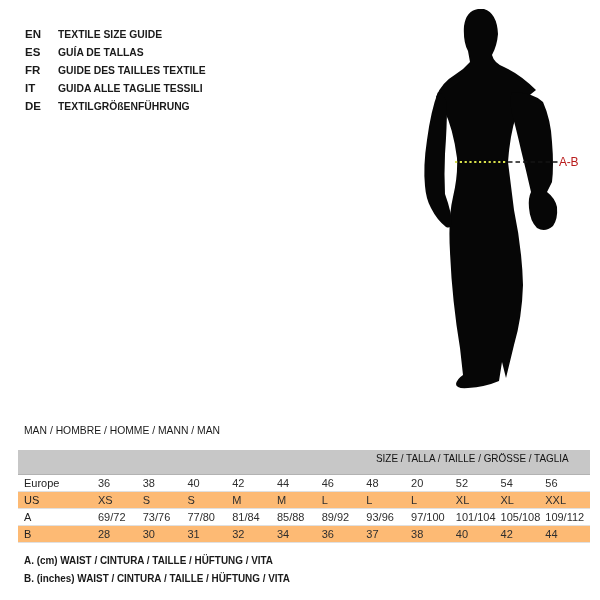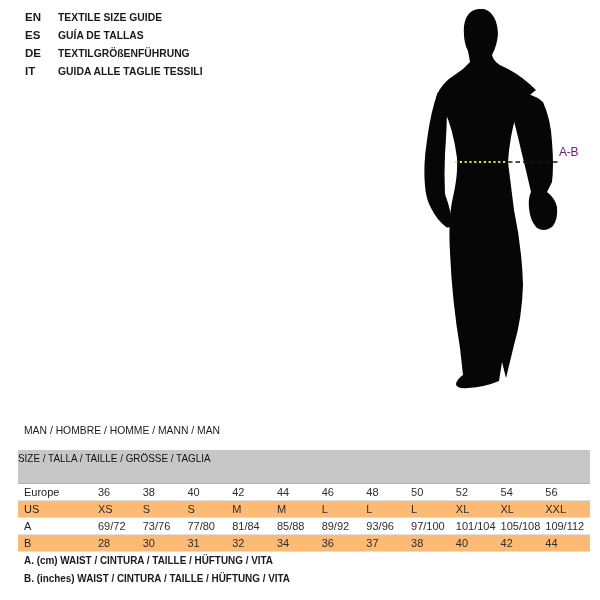--- a/index.html
+++ b/index.html
@@ -1,36 +1,36 @@
 <!DOCTYPE html>
 <html><head>
 <meta charset="utf-8">
 <style>
   html,body{margin:0;padding:0;background:#fff;}
   .page{position:relative;width:600px;height:600px;background:#ffffff;overflow:hidden;
         font-family:"Liberation Sans",sans-serif;color:#1a1a1a;}
 
   
-  .lang-block{position:absolute;left:25px;top:8px;}
+  .lang-block{position:absolute;left:25px;top:25px;}
   .lang-row{display:flex;line-height:18px;font-size:11.5px;font-weight:bold;white-space:nowrap;}
   .lang-code{width:33px;flex:0 0 33px;}
   .cond{display:inline-block;transform:scaleX(0.9);transform-origin:0 50%;white-space:nowrap;}
 
   .category{position:absolute;left:24px;top:105px;font-size:13px;font-weight:bold;line-height:18px;white-space:nowrap;}
 
   
   .figure{position:absolute;left:400px;top:0;width:200px;height:400px;}
-  .ab-label{position:absolute;left:559px;top:145px;font-size:12px;color:#701a75;letter-spacing:-0.2px;}
+  .ab-label{position:absolute;left:559px;top:155px;font-size:12px;color:#b91c1c;letter-spacing:-0.2px;}
 
   .man-label{position:absolute;left:24px;top:424px;font-size:11.5px;font-weight:normal;white-space:nowrap;}
 
   
   .size-table{position:absolute;left:18px;top:450px;width:572px;font-size:11px;color:#2e2e2e;}
-  .thead{background:#c7c7c7;height:34px;line-height:17px;color:#111;
-         border-bottom:1px solid #b2b2b2;box-sizing:border-box;white-space:nowrap;}
+  .thead{background:#c7c7c7;height:25px;line-height:17px;padding-left:6px;color:#111;
+         border-bottom:1px solid #b2b2b2;box-sizing:border-box;white-space:nowrap;text-align:right;}
   .trow{display:grid;grid-template-columns:80px repeat(11,1fr);height:17px;line-height:16px;
         border-bottom:1px solid #e0e0e0;box-sizing:border-box;}
   .trow.stripe{background:#fdba74;}
   .rlabel{padding-left:6px;color:#222;}
   .cell{white-space:nowrap;}
 
   .notes{position:absolute;left:24px;top:551px;font-size:11px;font-weight:bold;line-height:18px;}
 </style>
 </head>
 <body>
@@ -40,26 +40,30 @@
   <div class="lang-block">
     <div class="lang-row">
       <span class="lang-code">EN</span>
       <span class="cond">TEXTILE SIZE GUIDE</span>
     </div>
     <div class="lang-row">
       <span class="lang-code">ES</span>
       <span class="cond">GUÍA DE TALLAS</span>
     </div>
     <div class="lang-row">
+      <span class="lang-code">FR</span>
+      <span class="cond">GUIDE DES TAILLES TEXTILE</span>
+    </div>
+    <div class="lang-row">
+      <span class="lang-code">IT</span>
+      <span class="cond">GUIDA ALLE TAGLIE TESSILI</span>
+    </div>
+    <div class="lang-row">
       <span class="lang-code">DE</span>
       <span class="cond">TEXTILGRÖßENFÜHRUNG</span>
-    </div>
-    <div class="lang-row">
-      <span class="lang-code">IT</span>
-      <span class="cond">GUIDA ALLE TAGLIE TESSILI</span>
     </div>
   </div>
 
 
   <div class="figure">
     <svg width="200" height="400" viewBox="0 0 200 400" xmlns="http://www.w3.org/2000/svg">
 
       <path fill="#060606" d="
         M 78 9
         Q 66 11 64 26
@@ -138,21 +142,21 @@
 
     <div class="trow">
       <span class="rlabel">Europe</span>
       <span class="cell">36</span>
       <span class="cell">38</span>
       <span class="cell">40</span>
       <span class="cell">42</span>
       <span class="cell">44</span>
       <span class="cell">46</span>
       <span class="cell">48</span>
-      <span class="cell">50</span>
+      <span class="cell">20</span>
       <span class="cell">52</span>
       <span class="cell">54</span>
       <span class="cell">56</span>
     </div>
 
     <div class="trow stripe">
       <span class="rlabel">US</span>
       <span class="cell">XS</span>
       <span class="cell">S</span>
       <span class="cell">S</span>

